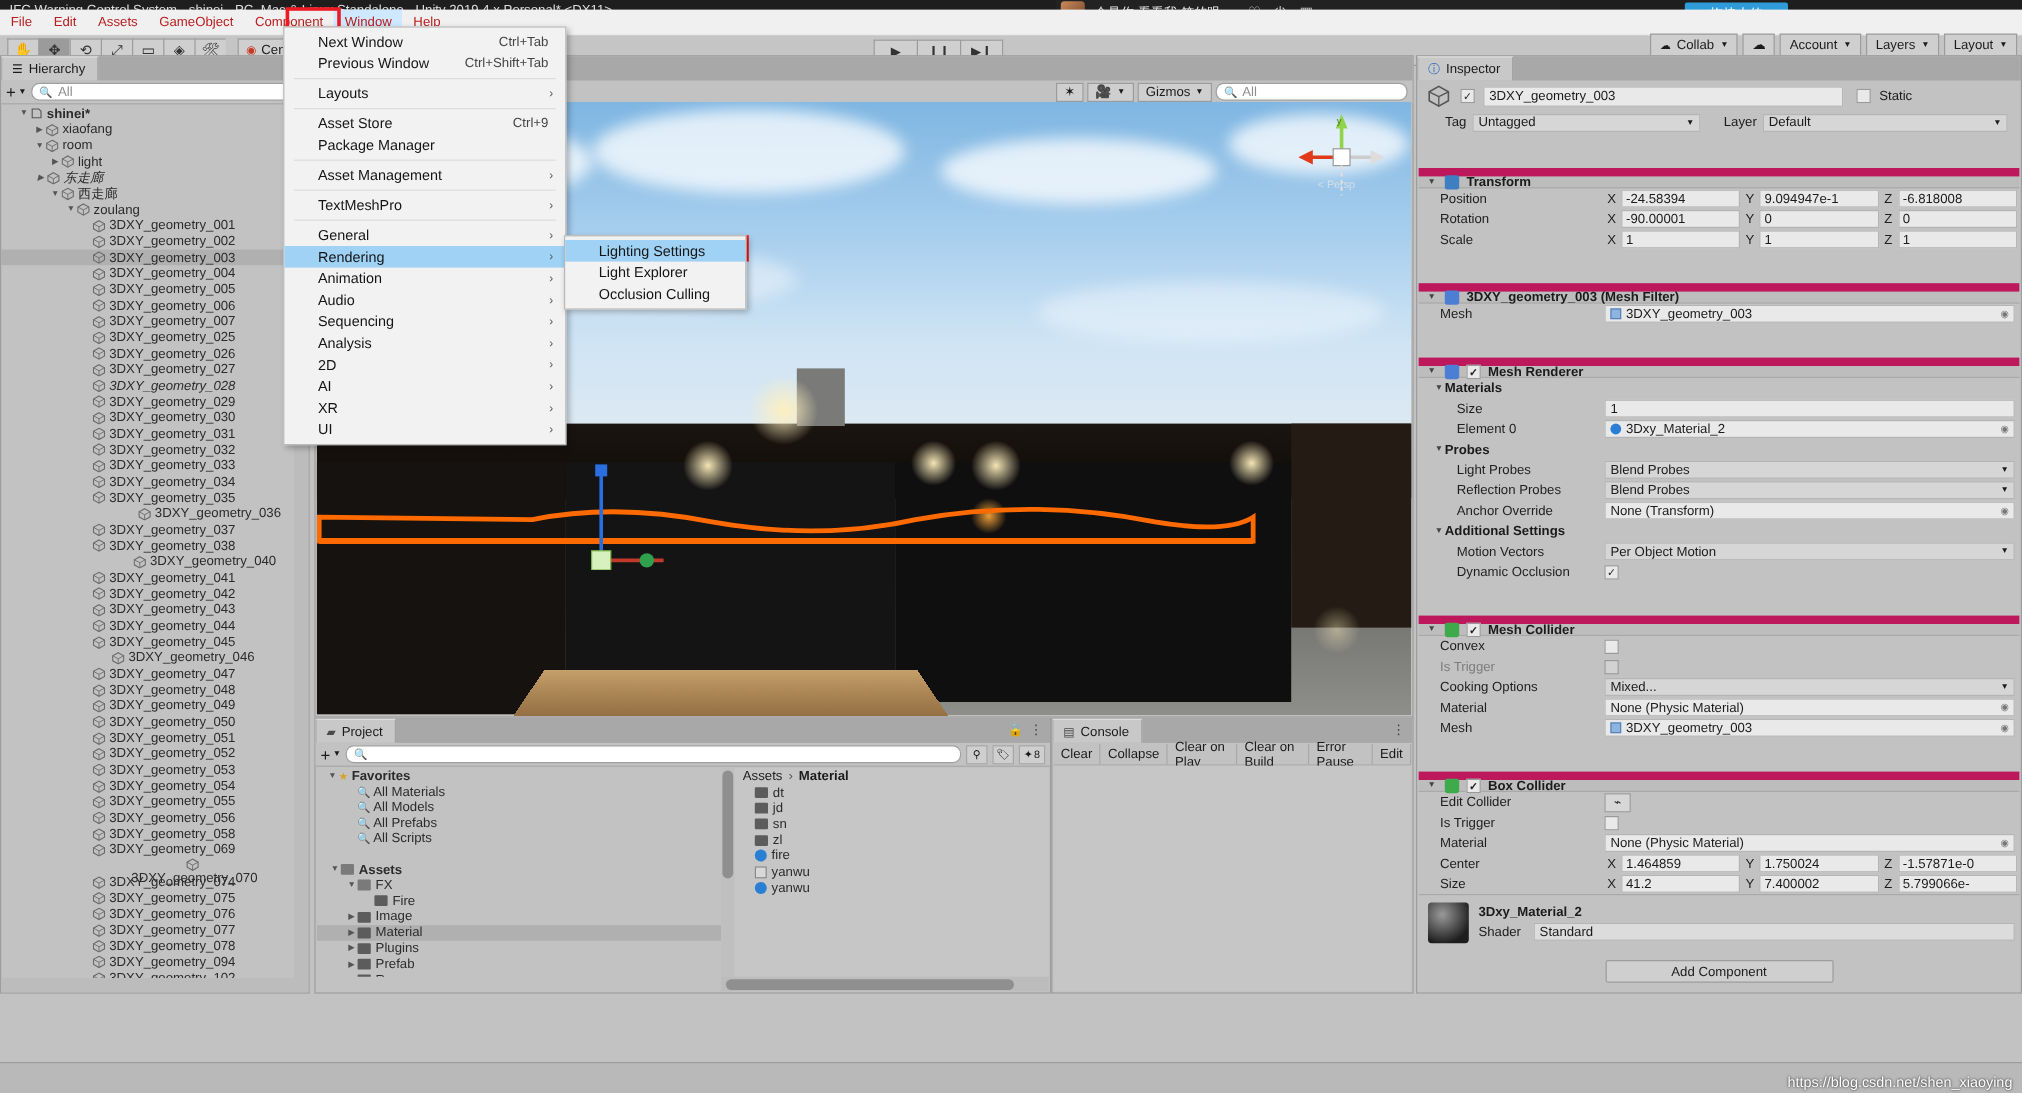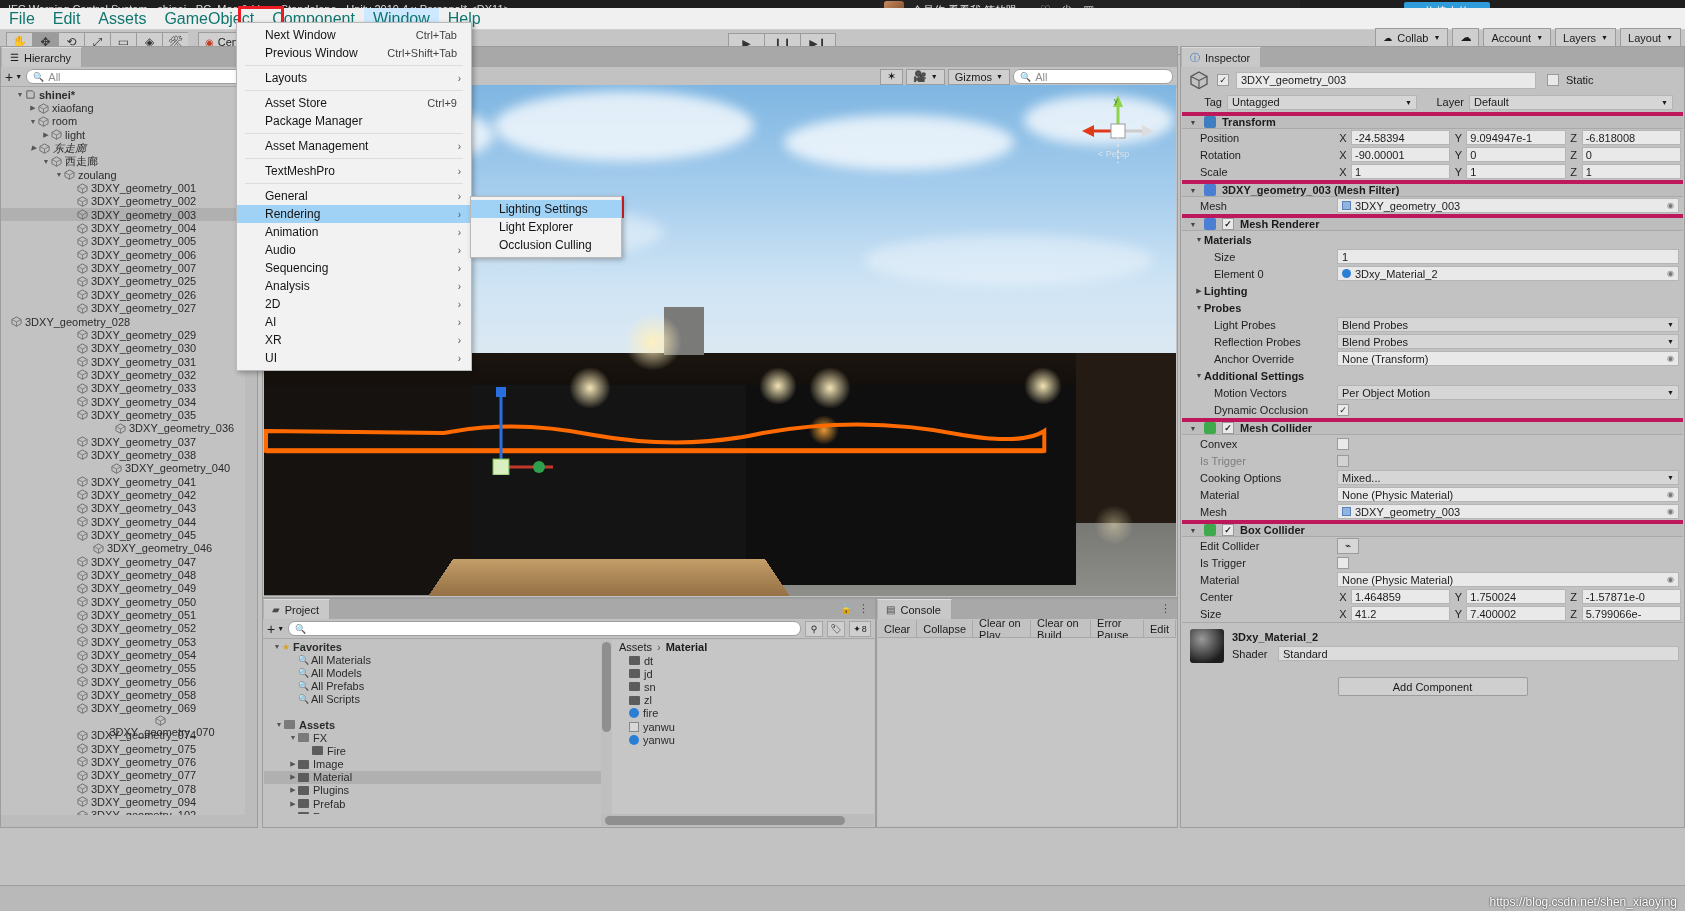--- a/index.html
+++ b/index.html
@@ -23,21 +23,21 @@
   #vid-sub { left:880px; top:22px; width:240px; height:20px; background:#3a3a3a;
      color:#e0e0e0; font-size:11px; display:flex; align-items:center; justify-content:center;}
   #upload-btn { left:1404px; top:2px; width:86px; height:18px; background:#2f9bd8;
      color:#fff; font-size:11px; display:flex; align-items:center; justify-content:center;
      border-radius:2px; }
   #upload-ic { left:1408px; top:4px; width:14px;height:14px;background:#1a80bb;border-radius:2px;}
 
   
   #menubar { left:0; top:8px; width:1685px; height:22px; background:#f0f0f0;
      border-bottom:1px solid #cfcfcf; }
-  #menubar .mi { padding:0 9px; height:22px; line-height:22px; font-size:16px; color:#0f766e; cursor:default;}
+  #menubar .mi { padding:0 9px; height:22px; line-height:22px; font-size:11px; color:#b91c1c; cursor:default;}
   #menubar .mi.sel { background:#cde8ff; }
 
   
   #utool { left:0; top:30px; width:1685px; height:25px; background:#c5c5c5;
      border-bottom:1px solid #9a9a9a; }
   .tbtn { width:26px; height:20px; margin-right:0; border:1px solid #9c9c9c;
      border-right:none; background:#cfcfcf; display:flex;align-items:center;justify-content:center;
      font-size:12px; color:#333; }
   .tbtn:last-child{border-right:1px solid #9c9c9c;}
   .tbtn.on { background:#9b9b9b; }
@@ -110,21 +110,21 @@
   #con-tools{ position:absolute; left:1px; top:21px; right:1px; height:18px; background:#c2c2c2;
      display:flex; align-items:center; border-bottom:1px solid #a8a8a8;}
   .cbtn{ height:17px; border-right:1px solid #a9a9a9; padding:0 6px; display:flex;align-items:center;
      font-size:11px;}
   #con-body{ position:absolute; left:1px; top:39px; right:1px; bottom:1px; background:#c6c6c6;}
 
   
   #insp { left:1180px; top:46px; width:505px; height:782px; }
   #insp-body{ position:absolute; left:1px; top:21px; right:1px; bottom:1px; overflow:hidden;}
   .ihdr{ height:17px; display:flex; align-items:center; gap:6px; font-weight:bold; font-size:11px;
-     background:#bdbdbd; border-top:4px solid #be185d; border-bottom:1px solid #a9a9a9; padding-left:6px;}
+     background:#bdbdbd; border-top:7px solid #be185d; border-bottom:1px solid #a9a9a9; padding-left:6px;margin-top:28px;}
   .ifold{ width:10px; text-align:center; font-size:7px; color:#444;}
   .irow{ height:17px; display:flex; align-items:center; font-size:11px; }
   .ilabel{ width:155px; padding-left:18px; color:#1e1e1e;}
   .ilabel.sub{ padding-left:32px; }
   .ilabel.dim{ color:#7d7d7d;}
   .ifield{ flex:1; height:15px; background:#d6d6d6; border:1px solid #b5b5b5;
      display:flex; align-items:center; padding:0 4px; font-size:11px; margin-right:4px;}
   .ifield.white{ background:#e9e9e9;}
   .xyz{ flex:1; display:flex; align-items:center; gap:2px; margin-right:2px;}
   .axis{ width:12px; text-align:center; color:#1e1e1e;}
@@ -404,21 +404,21 @@
         <div class="hrow" style="padding-left: 66px;">
           <span class="arrow"></span>
           <svg viewBox="0 0 12 12" class="cube">
             <polygon points="6,1 11,3.8 11,8.4 6,11.2 1,8.4 1,3.8" fill="none" stroke="#6a6a6a" stroke-width="1"></polygon>
             <line x1="1" y1="3.8" x2="6" y2="6.5" stroke="#6a6a6a" stroke-width=".8"></line>
             <line x1="11" y1="3.8" x2="6" y2="6.5" stroke="#6a6a6a" stroke-width=".8"></line>
             <line x1="6" y1="6.5" x2="6" y2="11.2" stroke="#6a6a6a" stroke-width=".8"></line>
           </svg>
           <span>3DXY_geometry_027</span>
         </div>
-        <div class="hrow" style="">
+        <div class="hrow" style="padding-left: 66px; font-style: italic;">
           <span class="arrow"></span>
           <svg viewBox="0 0 12 12" class="cube">
             <polygon points="6,1 11,3.8 11,8.4 6,11.2 1,8.4 1,3.8" fill="none" stroke="#6a6a6a" stroke-width="1"></polygon>
             <line x1="1" y1="3.8" x2="6" y2="6.5" stroke="#6a6a6a" stroke-width=".8"></line>
             <line x1="11" y1="3.8" x2="6" y2="6.5" stroke="#6a6a6a" stroke-width=".8"></line>
             <line x1="6" y1="6.5" x2="6" y2="11.2" stroke="#6a6a6a" stroke-width=".8"></line>
           </svg>
           <span>3DXY_geometry_028</span>
         </div>
         <div class="hrow" style="padding-left: 66px;">
@@ -1155,24 +1155,20 @@
           </div>
           <div class="irow">
             <span class="ilabel sub">Element 0</span>
             <div class="ifield white">
               <span style="width: 9px; height: 9px; border-radius: 50%; background: rgb(42, 127, 212); margin-right: 4px; flex: 0 0 auto;"></span>
               <span>3Dxy_Material_2</span>
               <span style="margin-left: auto; font-size: 8px; color: rgb(119, 119, 119);">◉</span>
             </div>
           </div>
           <div class="irow">
-            <span class="ifold" style="margin-left: 12px;">▶</span>
-            <span style="font-weight: bold;">Lighting</span>
-          </div>
-          <div class="irow">
             <span class="ifold" style="margin-left: 12px;">▼</span>
             <span style="font-weight: bold;">Probes</span>
           </div>
           <div class="irow">
             <span class="ilabel sub">Light Probes</span>
             <div class="ifield">
               <span>Blend Probes</span>
               <span style="margin-left: auto; font-size: 7px;">▼</span>
             </div>
           </div>

